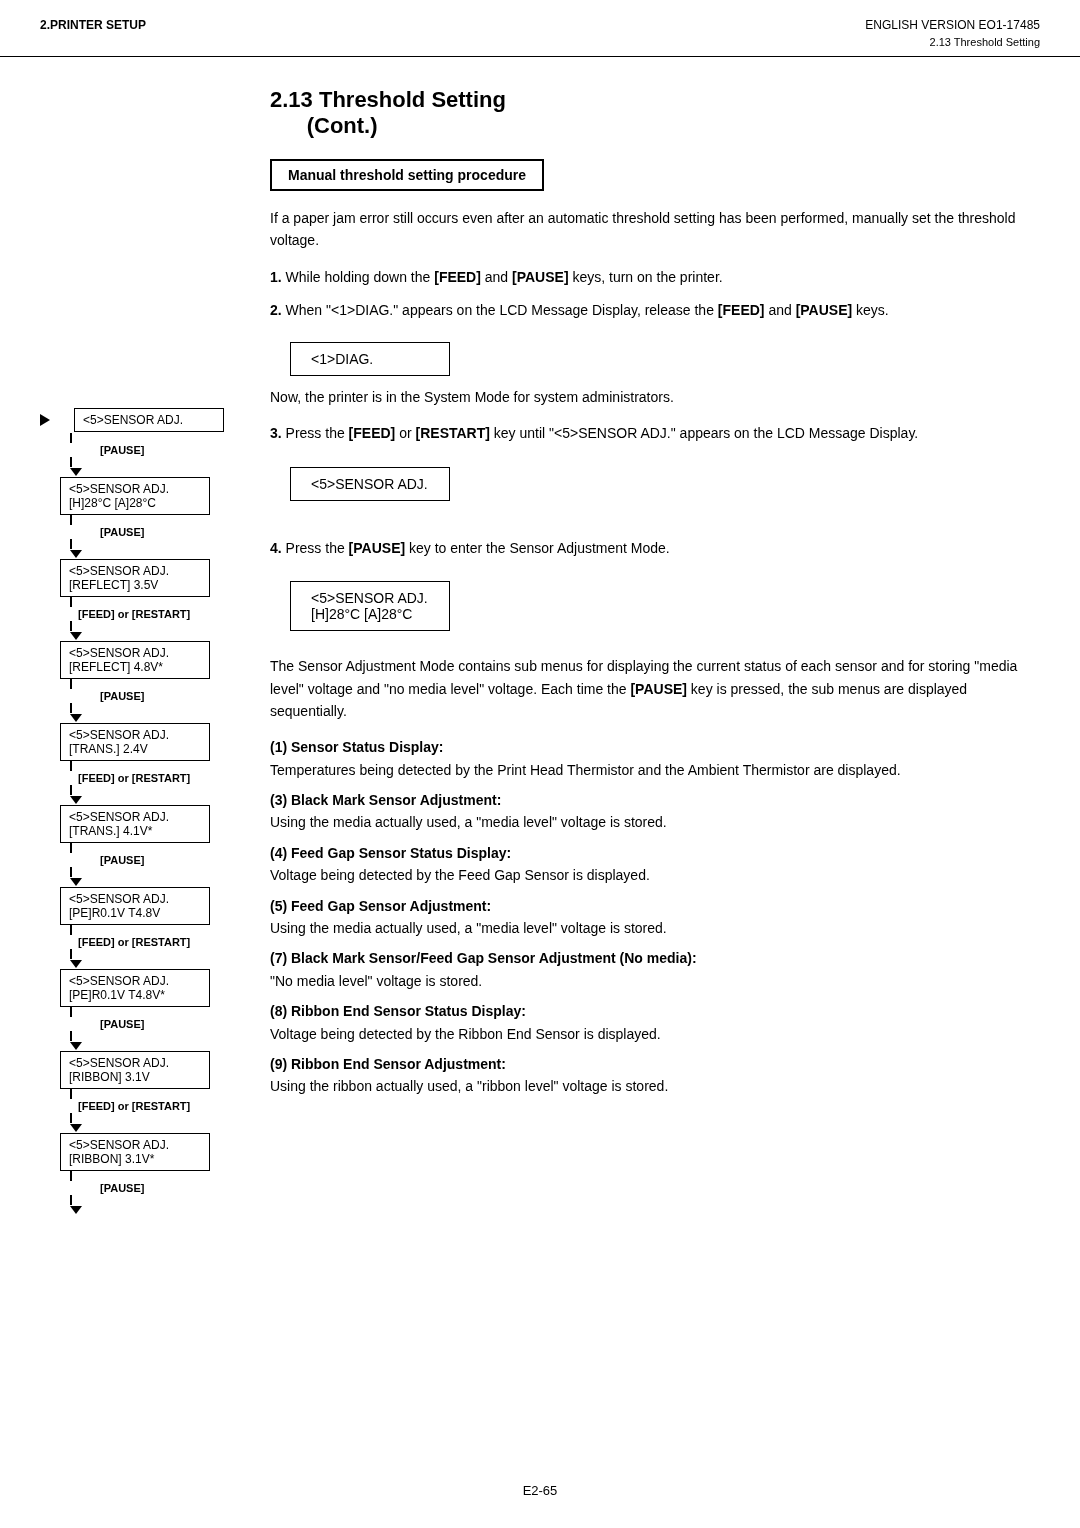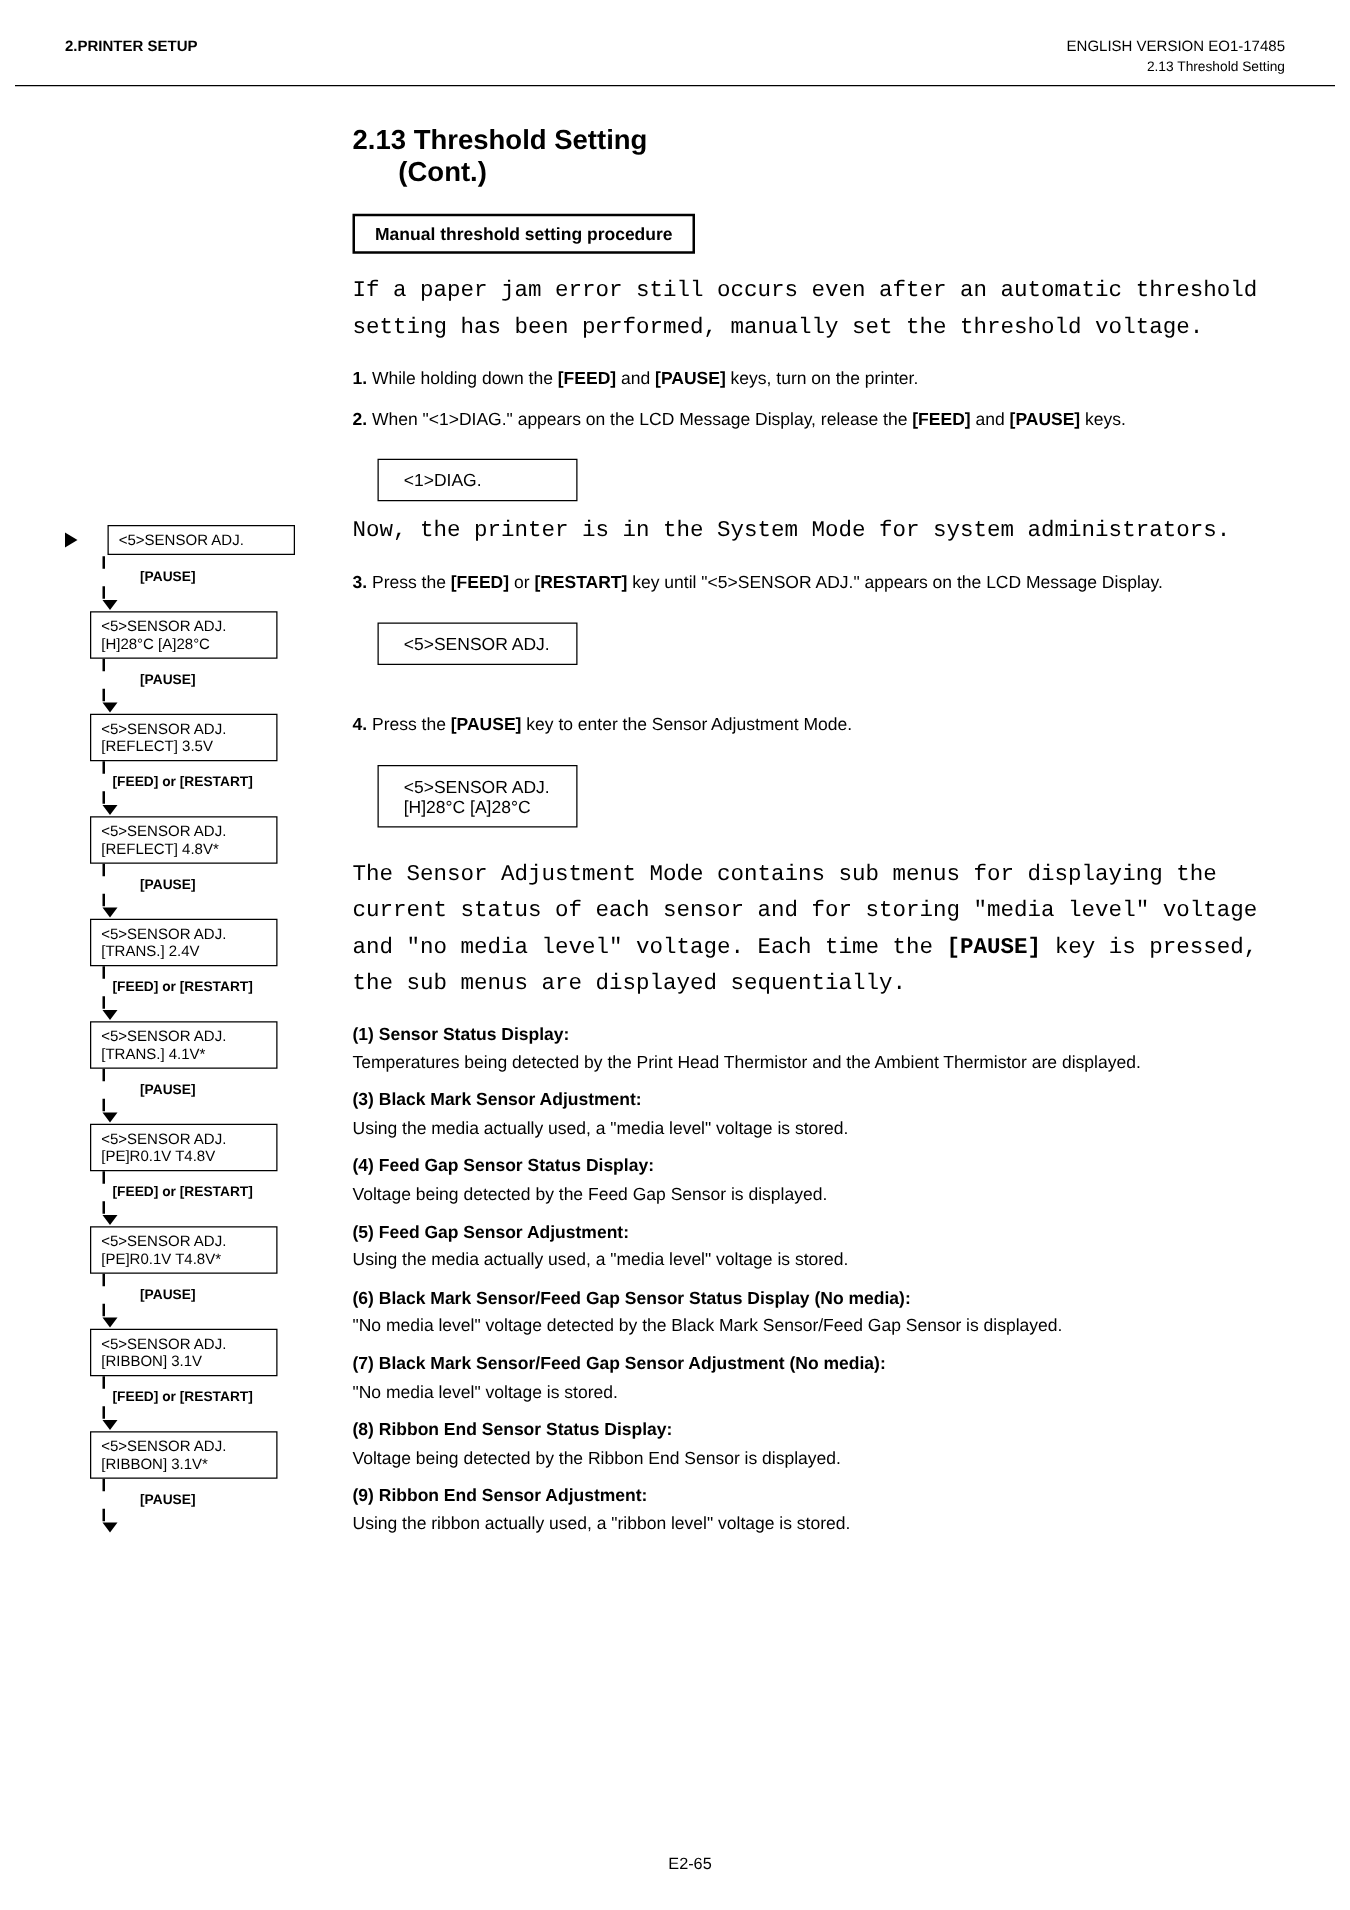--- a/index.html
+++ b/index.html
@@ -8,21 +8,21 @@
       font-size: 14px;
       background: #fff;
       color: #000;
       width: 1080px;
       min-height: 1528px;
     }
 
     .page {
       width: 1080px;
       min-height: 1528px;
-      padding: 12px;
+      padding: 0;
       position: relative;
     }
 
     
     .header {
       display: flex;
       justify-content: space-between;
       align-items: flex-start;
       padding: 18px 40px 8px 40px;
       border-bottom: 1px solid #000;
@@ -74,22 +74,21 @@
       display: inline-block;
       padding: 6px 16px;
       margin-bottom: 16px;
       font-weight: bold;
       font-size: 14px;
     }
 
     .text-para {
       margin-bottom: 14px;
       line-height: 1.6;
-      font-size: 18px;
-      font-family: Liberation Mono, monospace;
+      font-size: 14px;
     }
 
     
     .step {
       margin-bottom: 12px;
       line-height: 1.6;
     }
     .step-num {
       font-weight: bold;
     }
@@ -405,24 +404,20 @@
         </li>
         <li class="submenu-item">
           <span class="item-num">(4) </span><span class="item-title">Feed Gap Sensor Status Display:</span><br>
           <span>Voltage being detected by the Feed Gap Sensor is displayed.</span>
         </li>
         <li class="submenu-item">
           <span class="item-num">(5) </span><span class="item-title">Feed Gap Sensor Adjustment:</span><br>
           <span>Using the media actually used, a "media level" voltage is stored.</span>
         </li>
         <li class="submenu-item">
-          <span class="item-num">(6) </span><span class="item-title">Black Mark Sensor/Feed Gap Sensor Status Display (No media):</span><br>
-          <span>"No media level" voltage detected by the Black Mark Sensor/Feed Gap Sensor is displayed.</span>
-        </li>
-        <li class="submenu-item">
           <span class="item-num">(7) </span><span class="item-title">Black Mark Sensor/Feed Gap Sensor Adjustment (No media):</span><br>
           <span>"No media level" voltage is stored.</span>
         </li>
         <li class="submenu-item">
           <span class="item-num">(8) </span><span class="item-title">Ribbon End Sensor Status Display:</span><br>
           <span>Voltage being detected by the Ribbon End Sensor is displayed.</span>
         </li>
         <li class="submenu-item">
           <span class="item-num">(9) </span><span class="item-title">Ribbon End Sensor Adjustment:</span><br>
           <span>Using the ribbon actually used, a "ribbon level" voltage is stored.</span>

